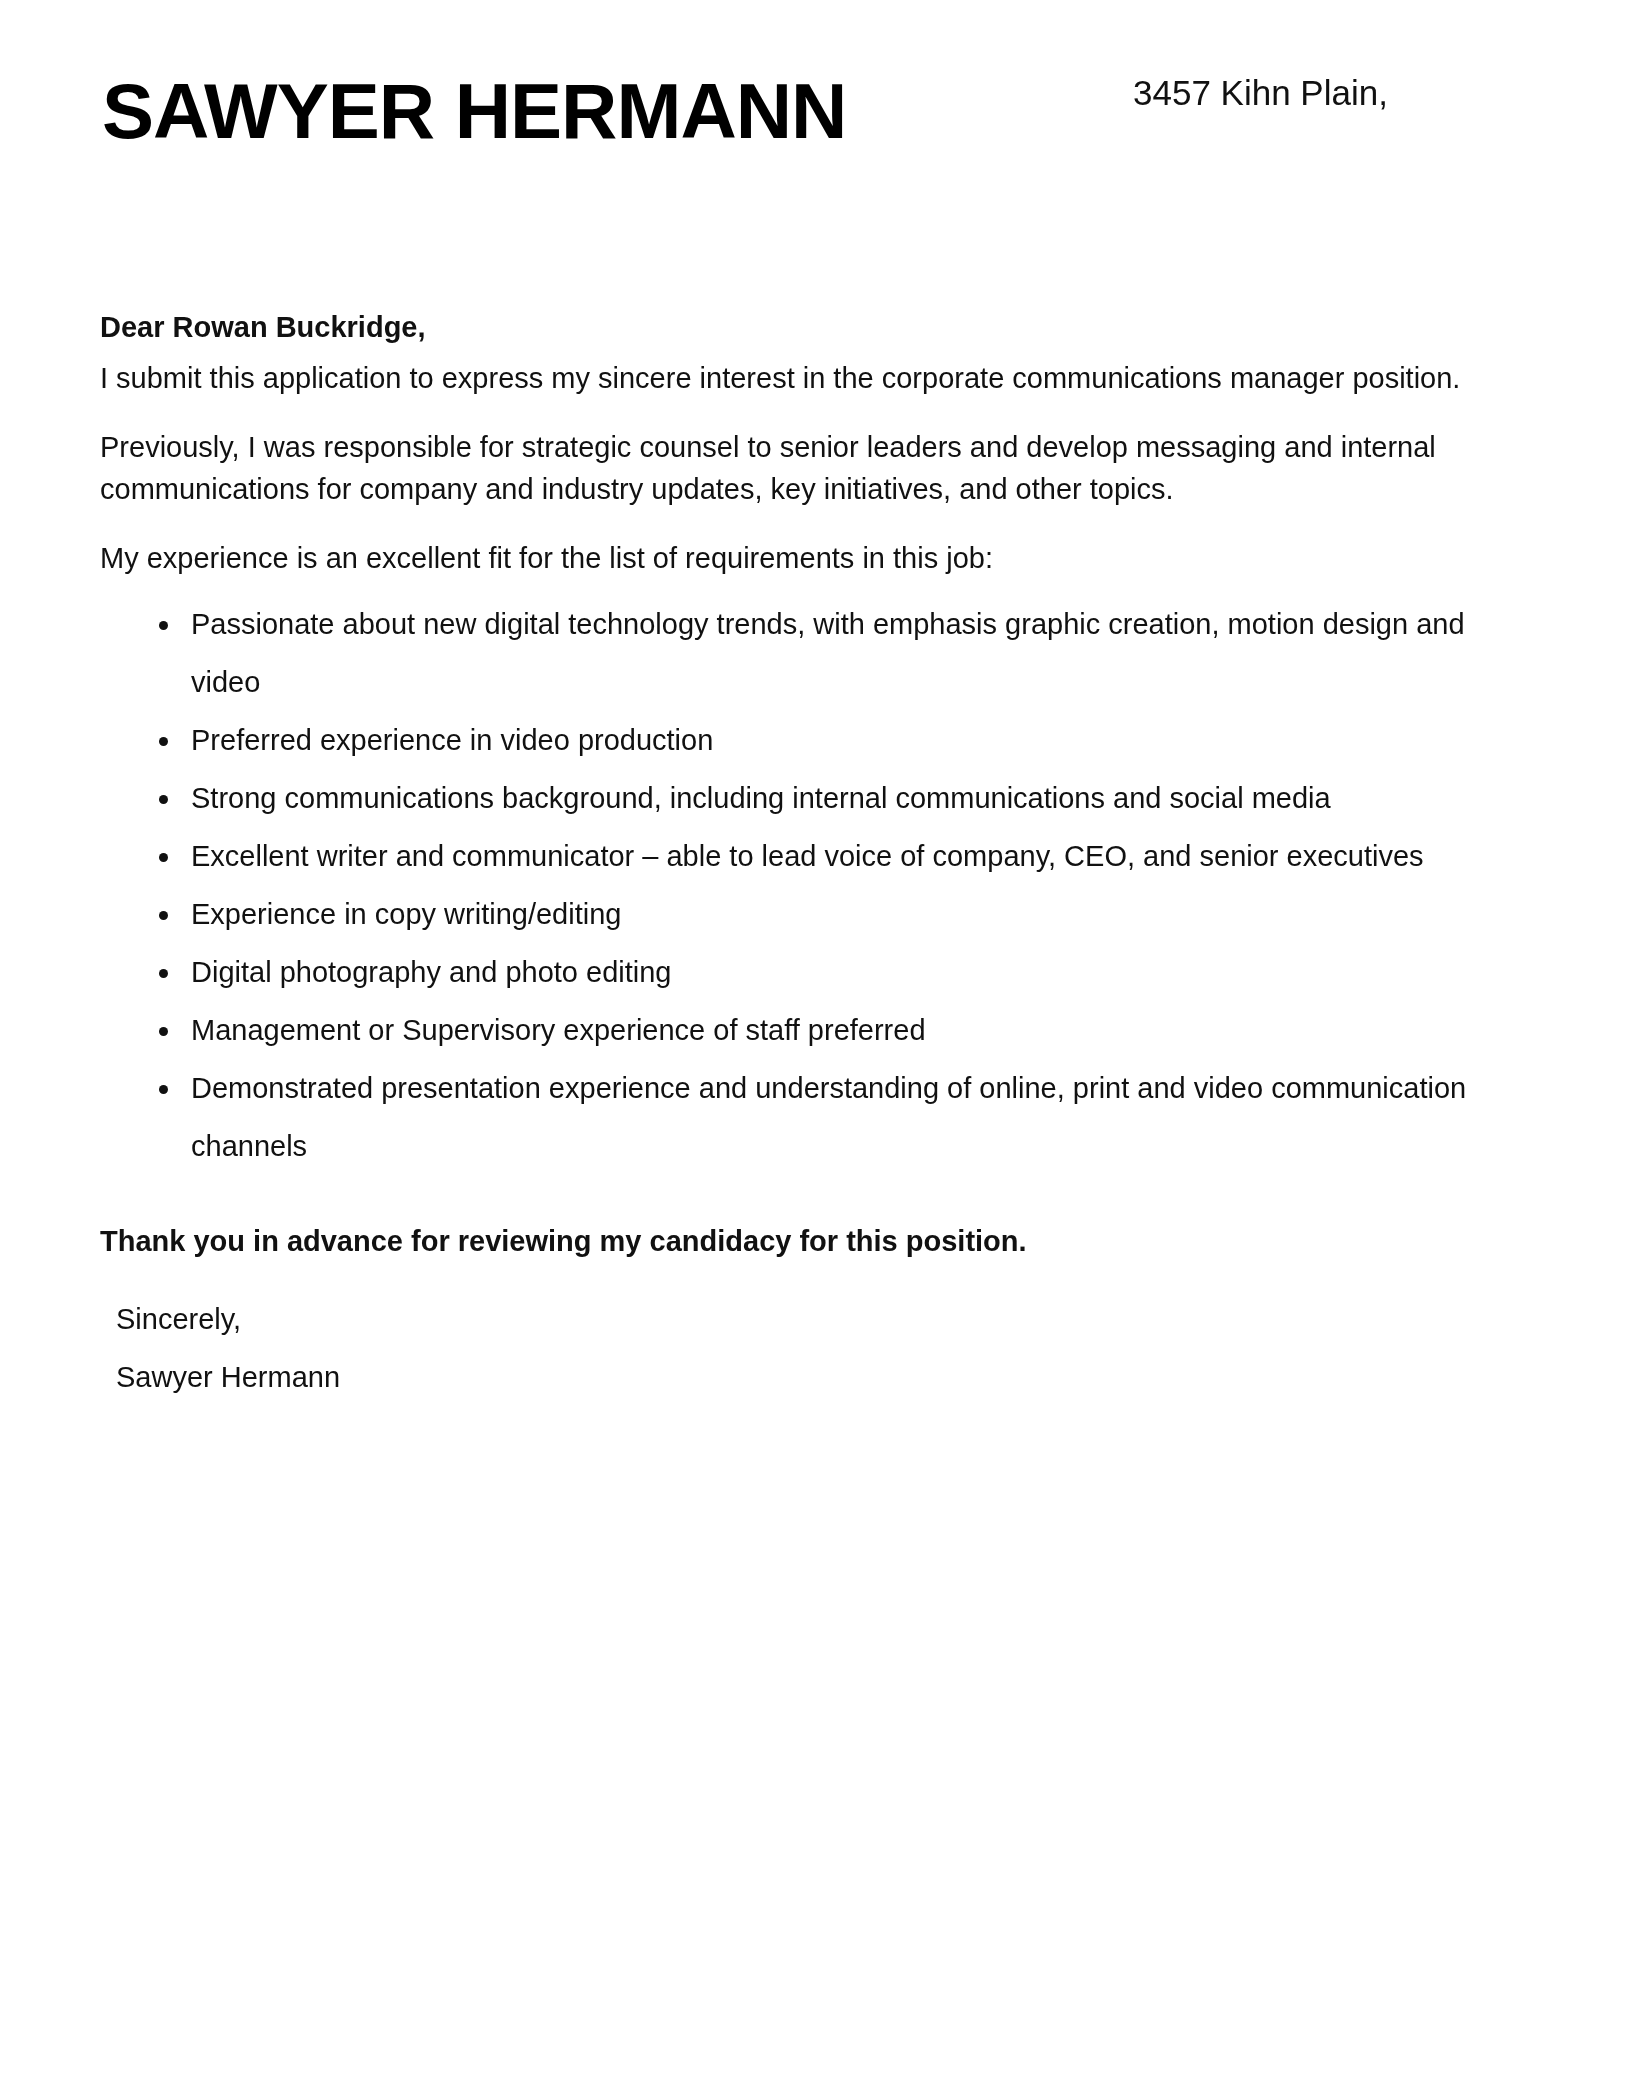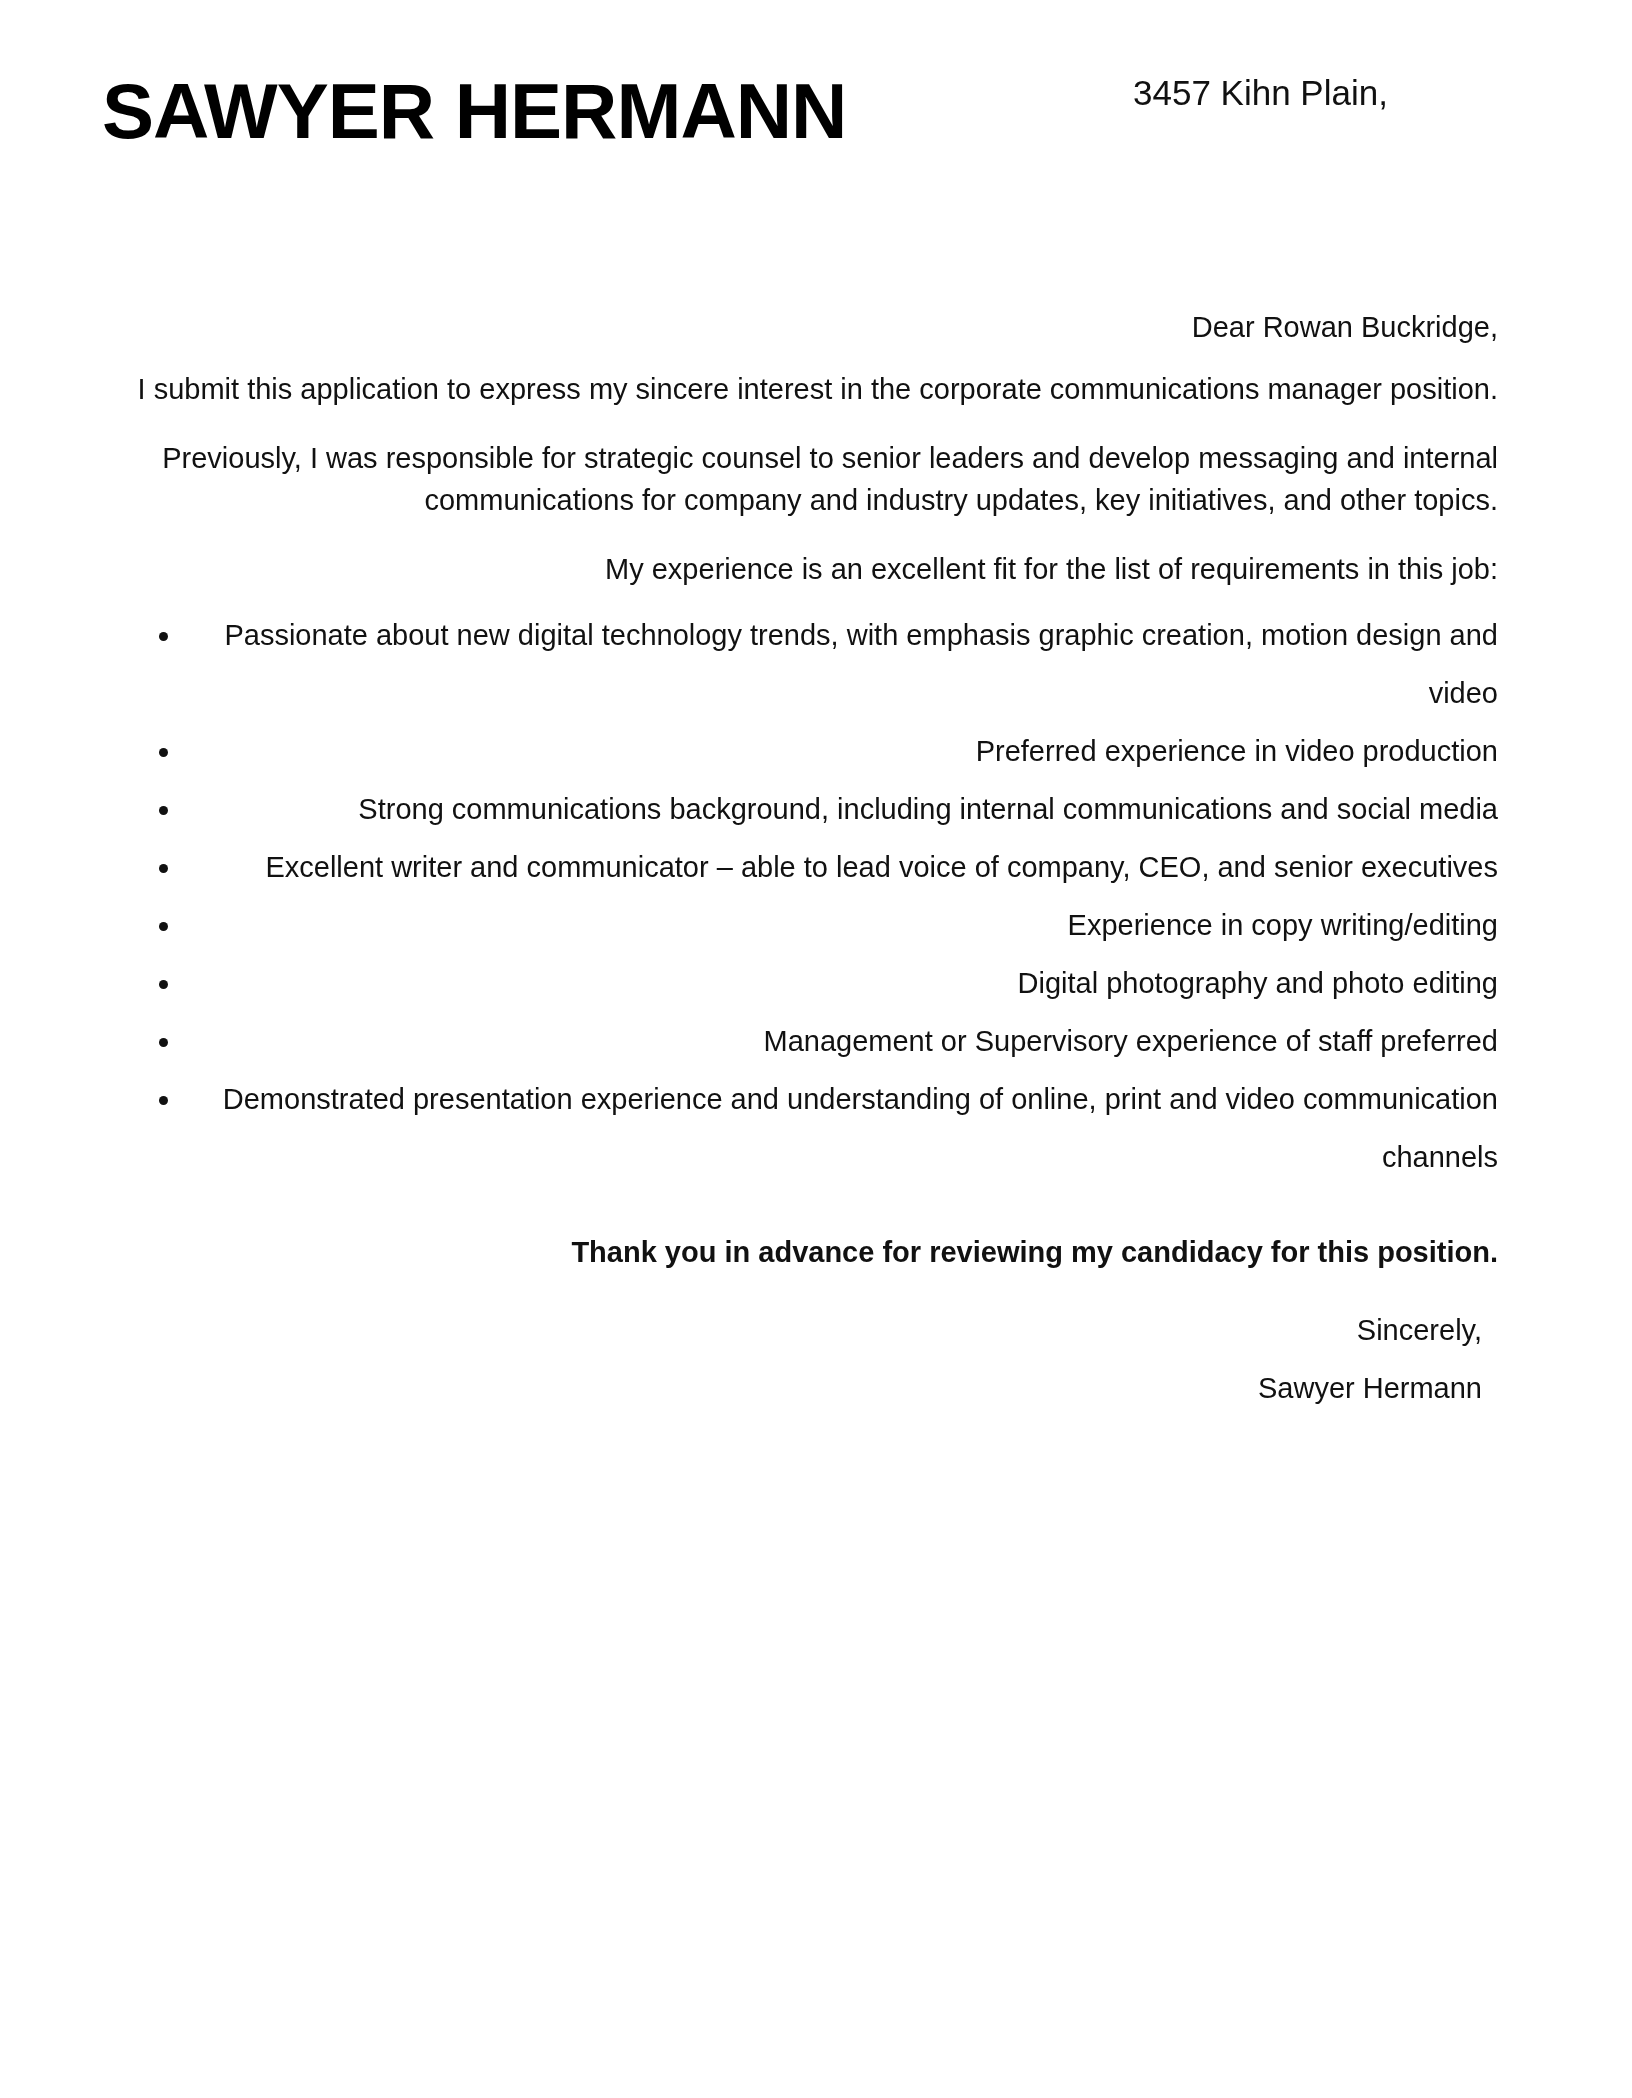--- a/index.html
+++ b/index.html
@@ -1,15 +1,15 @@
 <!DOCTYPE html>
 <html><head>
 <meta charset="utf-8">
 <style>
-  * { margin: 0; padding: 0; box-sizing: border-box; text-align: right; }
+  * { margin: 0; padding: 0; box-sizing: border-box; }
   html, body {
     width: 1632px;
     height: 2098px;
     background: #ffffff;
     font-family: "Liberation Sans", "DejaVu Sans", sans-serif;
     color: #111111;
   }
   .page {
     position: relative;
     width: 1632px;
@@ -40,22 +40,22 @@
   .letter-body {
     position: absolute;
     left: 100px;
     top: 306px;
     width: 1398px;
     font-size: 29px;
     line-height: 42px;
     color: #111111;
   }
   .greeting {
-    font-weight: 400;
-    margin-bottom: 20px;
+    font-weight: 700;
+    margin-bottom: 9px;
   }
   .paragraphs p {
     margin-bottom: 27px;
   }
   .paragraphs p:last-child {
     margin-bottom: 16px;
   }
   ul.bullets {
     list-style: disc;
     margin-top: 14px;

